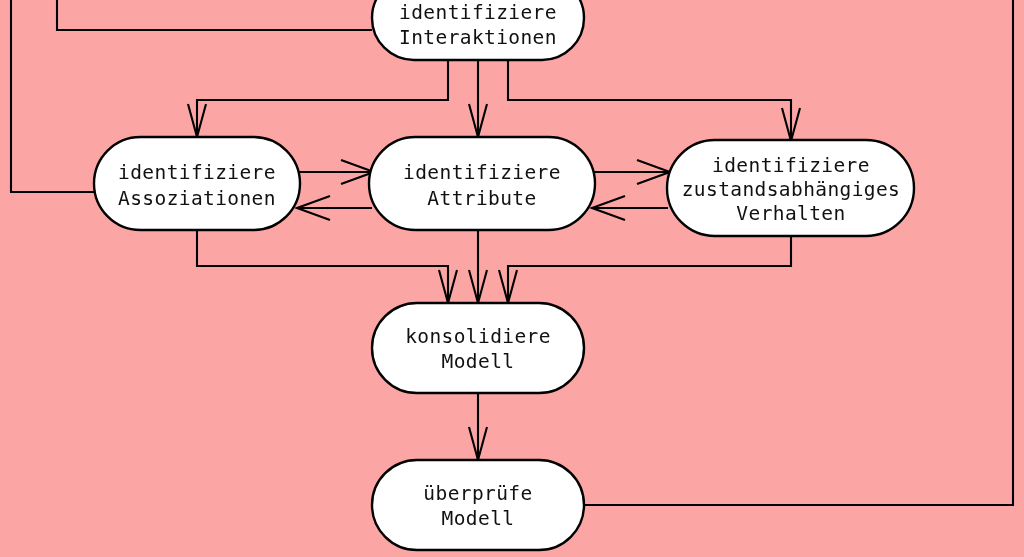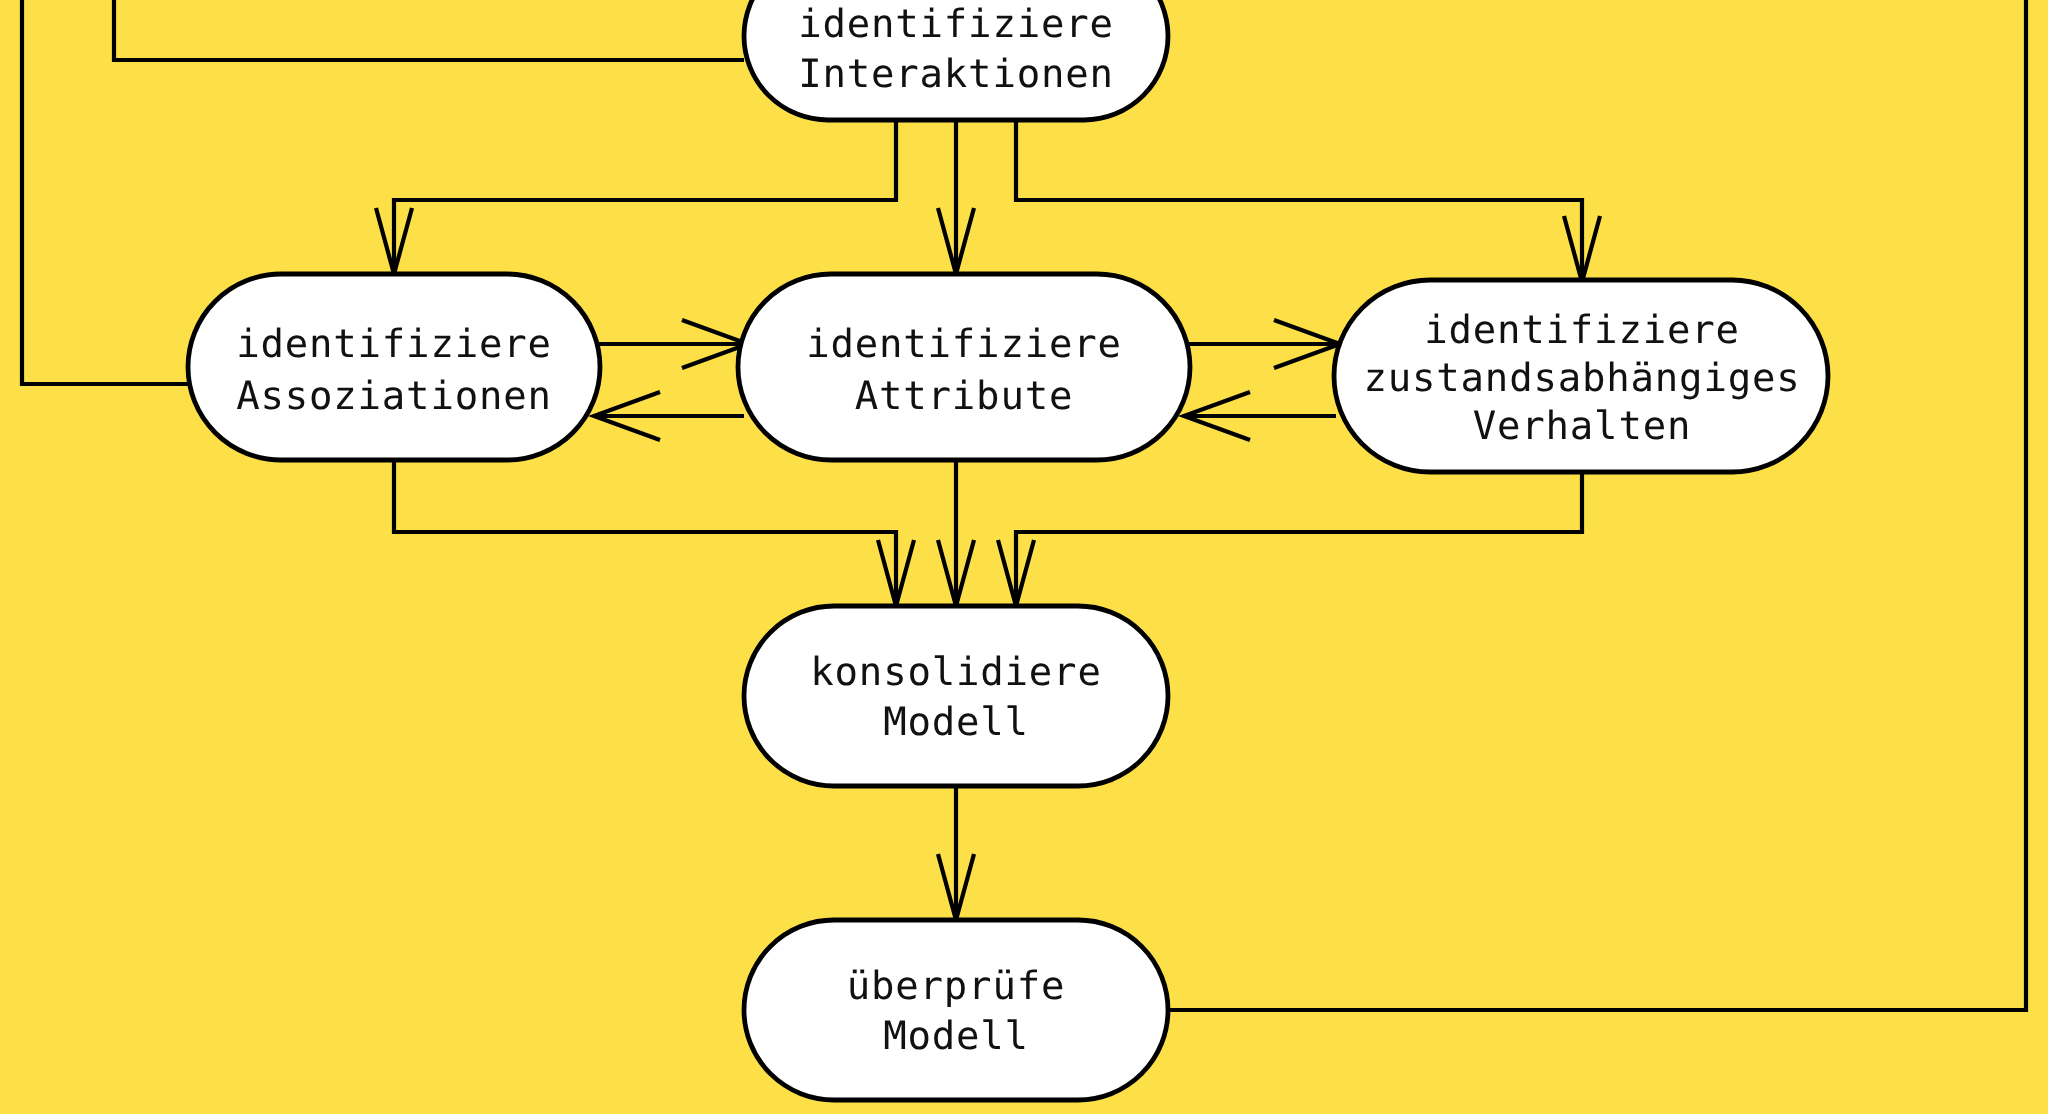--- a/index.html
+++ b/index.html
@@ -10,21 +10,21 @@
   body {
     width: 1024px;
     height: 557px;
     font-family: "DejaVu Sans Mono", "Liberation Mono", monospace;
     overflow: hidden;
   }
   #diagram-root {
     position: relative;
     width: 1024px;
     height: 557px;
-    background: #fde047;
+    background: #fca5a5;
   }
   svg.flow {
     display: block;
     width: 1024px;
     height: 557px;
   }
   .node-shape {
     fill: #ffffff;
     stroke: #000000;
     stroke-width: 2.4;

